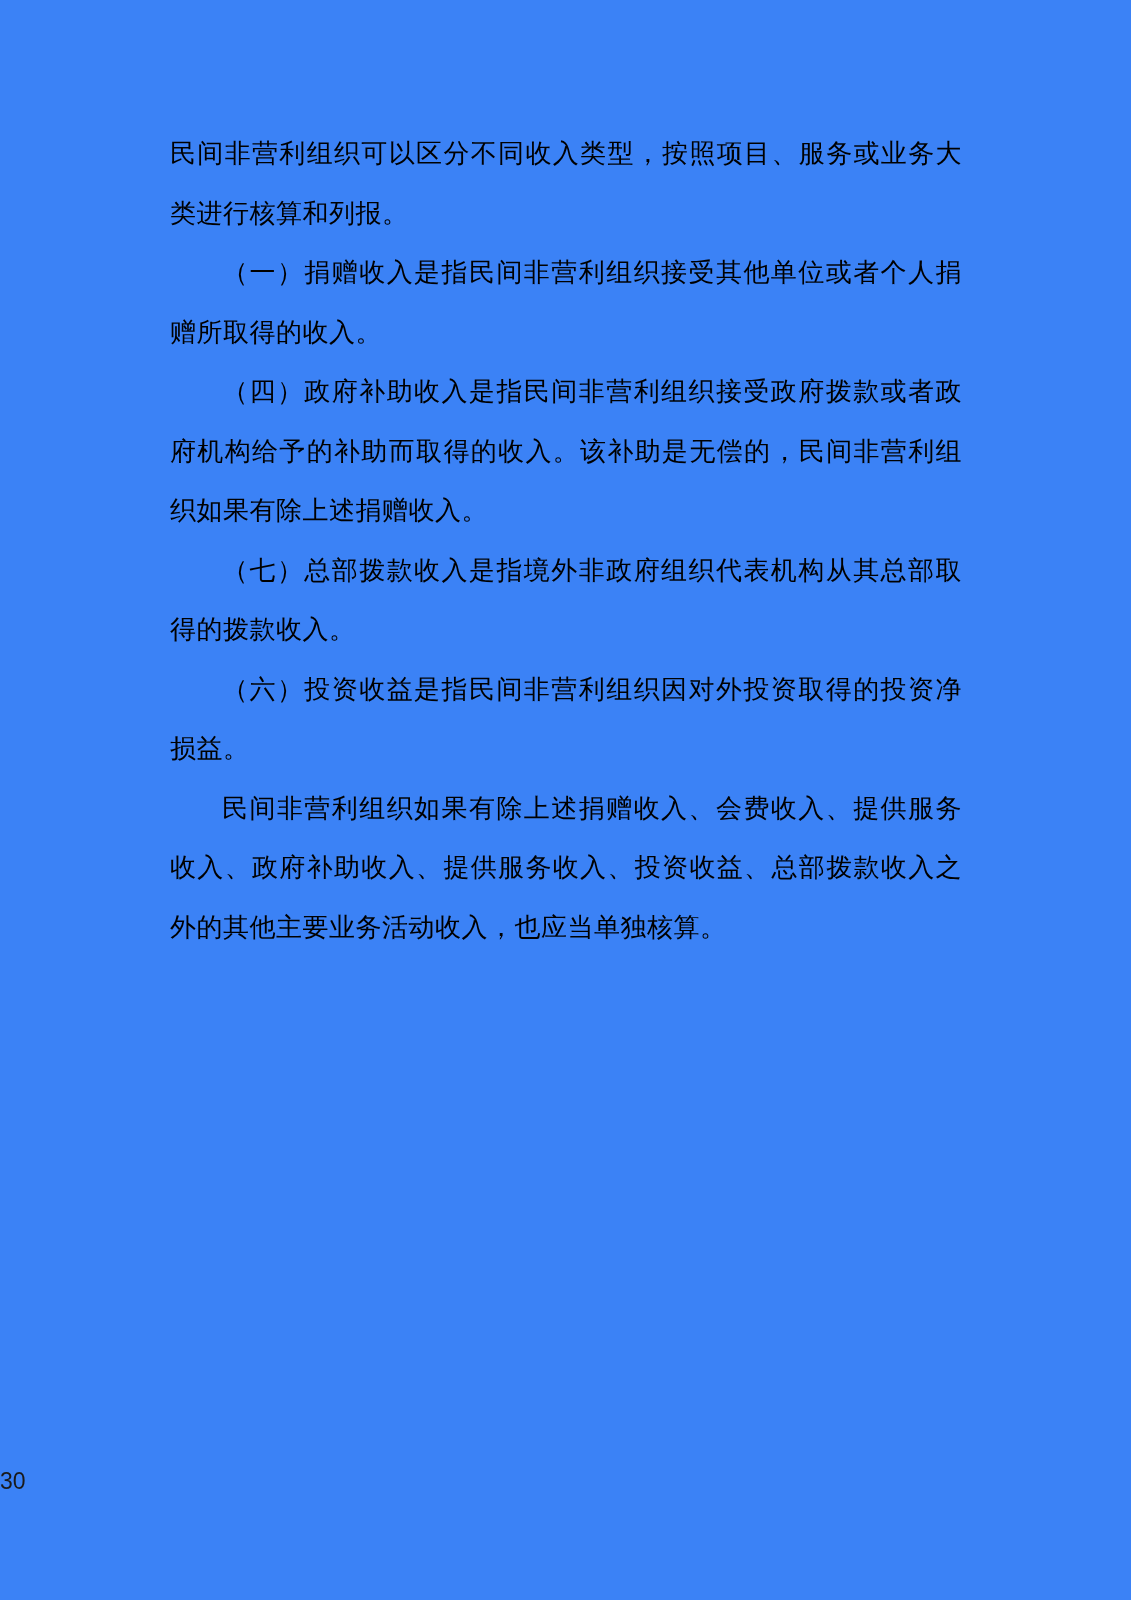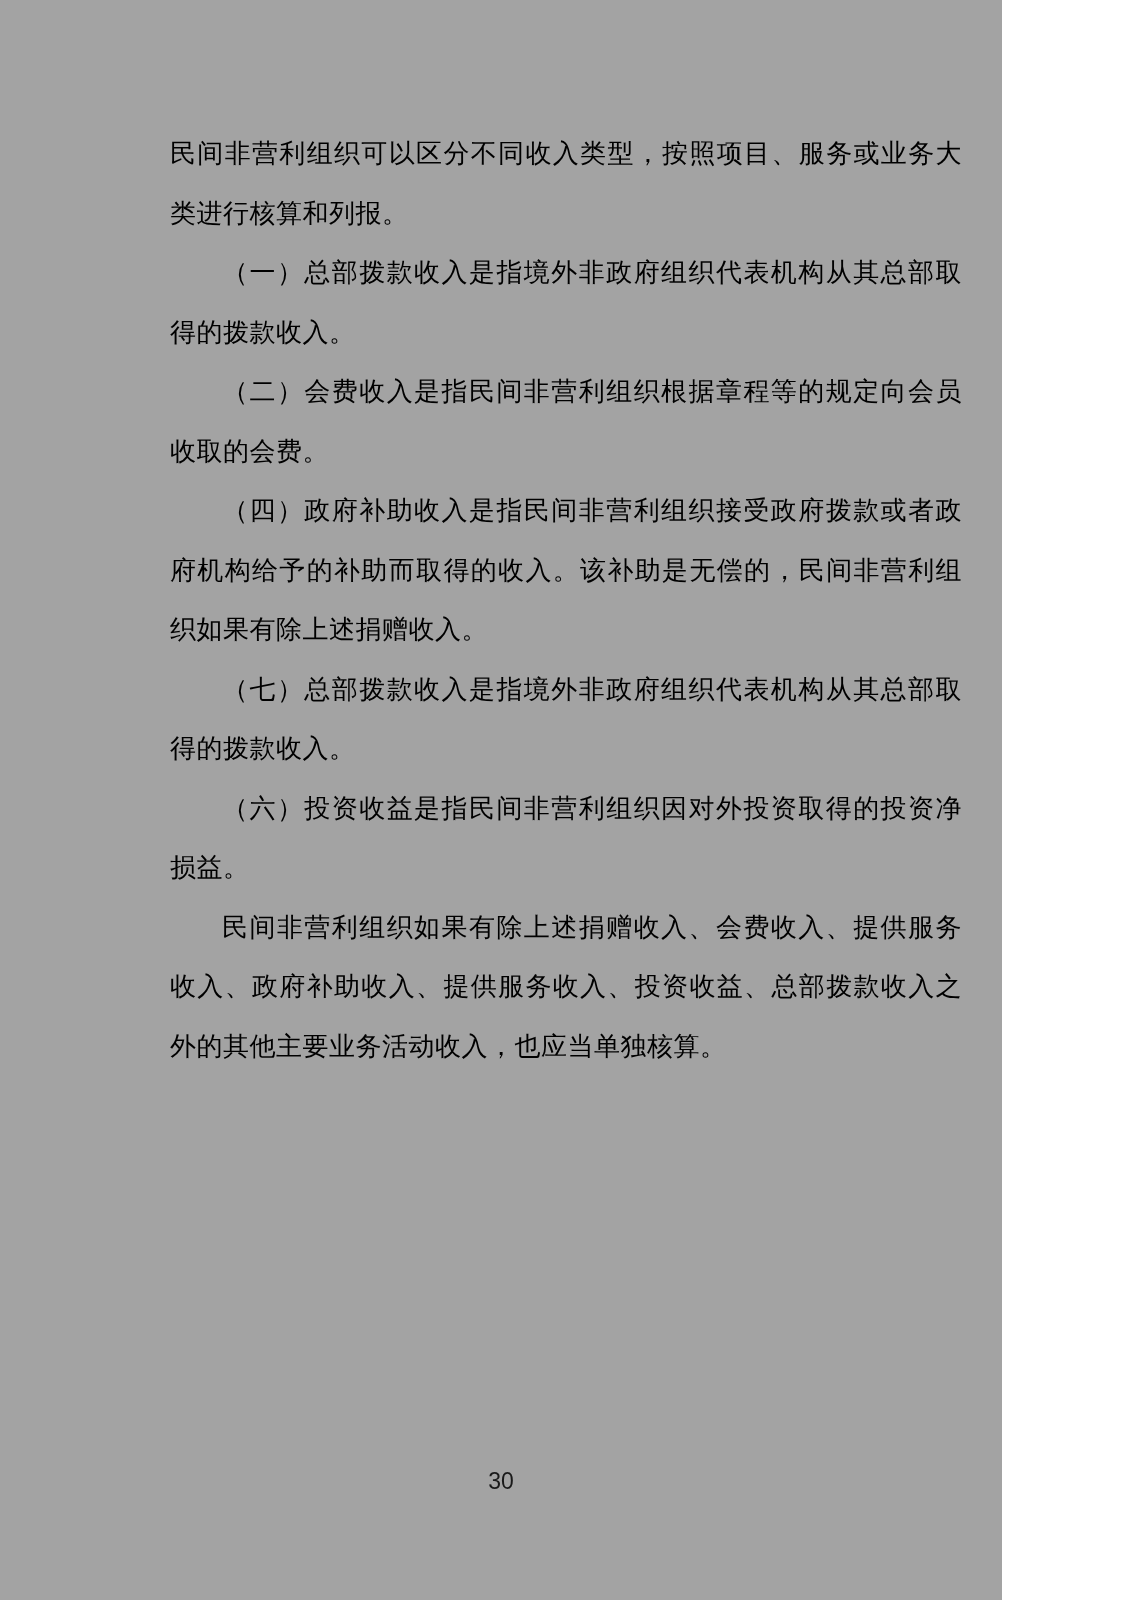--- a/index.html
+++ b/index.html
@@ -2,23 +2,23 @@
 <html><head>
 <meta charset="utf-8">
 <style>
   html, body {
     margin: 0;
     padding: 0;
     background: #ffffff;
   }
   .page {
     position: relative;
-    width: 1002px;
+    width: 1131px;
     height: 1600px;
-    background: #a3a3a3;
+    background: #3b82f6;
     overflow: hidden;
     font-family: "Liberation Serif", "DejaVu Serif", serif;
     color: #000000;
   }
   .text-block {
     position: absolute;
     left: 170px;
     top: 124px;
     width: 792px;
   }
@@ -33,33 +33,32 @@
     word-break: break-all;
   }
   .text-block p.indent {
     text-indent: 2em;
   }
   .page-number {
     position: absolute;
     left: 0;
     top: 1468px;
     width: 100%;
-    text-align: center;
+    text-align: left;
     font-family: "Liberation Sans", "DejaVu Sans", sans-serif;
     font-size: 23px;
     color: #1a1a1a;
   }
 </style>
 </head>
 <body>
 
 <div class="page">
   <div class="text-block">
     <p>民间非营利组织可以区分不同收入类型，按照项目、服务或业务大类进行核算和列报。</p>
-    <p class="indent">（一）总部拨款收入是指境外非政府组织代表机构从其总部取得的拨款收入。</p>
-    <p class="indent">（二）会费收入是指民间非营利组织根据章程等的规定向会员收取的会费。</p>
+    <p class="indent">（一）捐赠收入是指民间非营利组织接受其他单位或者个人捐赠所取得的收入。</p>
     <p class="indent">（四）政府补助收入是指民间非营利组织接受政府拨款或者政府机构给予的补助而取得的收入。该补助是无偿的，民间非营利组织如果有除上述捐赠收入。</p>
     <p class="indent">（七）总部拨款收入是指境外非政府组织代表机构从其总部取得的拨款收入。</p>
     <p class="indent">（六）投资收益是指民间非营利组织因对外投资取得的投资净损益。</p>
     <p class="indent">民间非营利组织如果有除上述捐赠收入、会费收入、提供服务收入、政府补助收入、提供服务收入、投资收益、总部拨款收入之外的其他主要业务活动收入，也应当单独核算。</p>
   </div>
   <div class="page-number">30</div>
 </div>
 
 </body></html>

